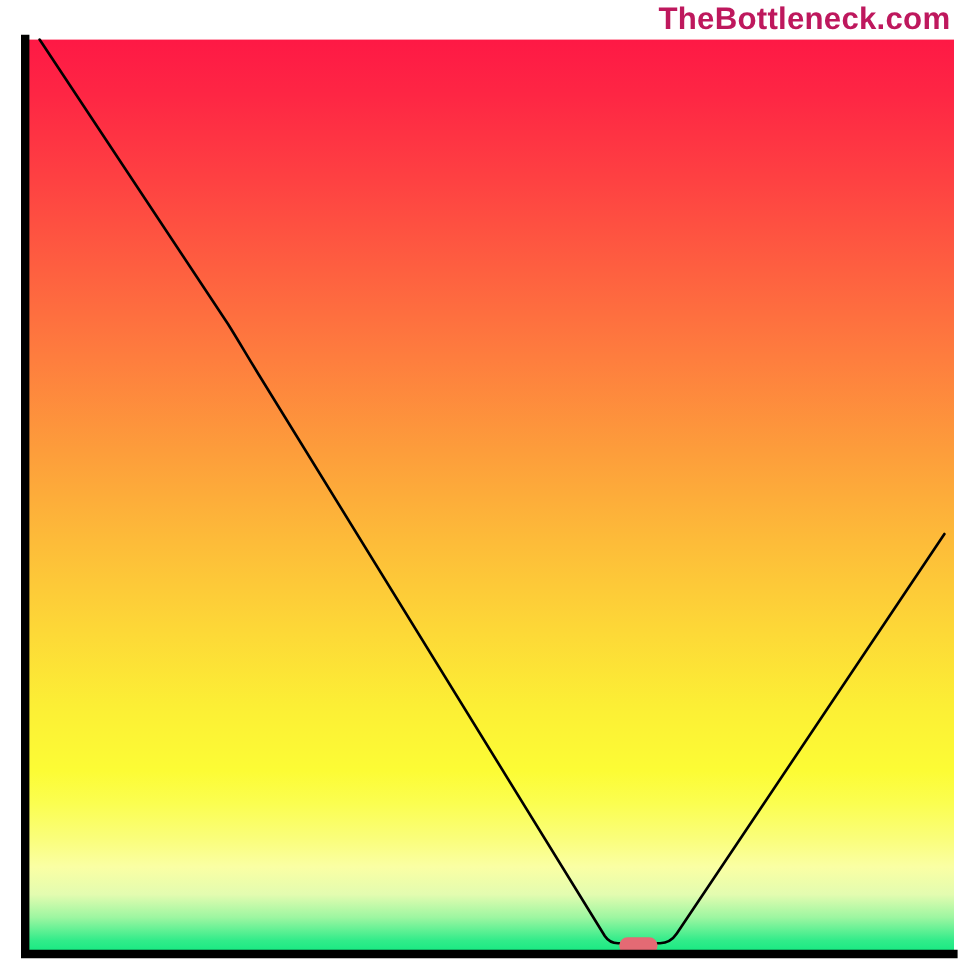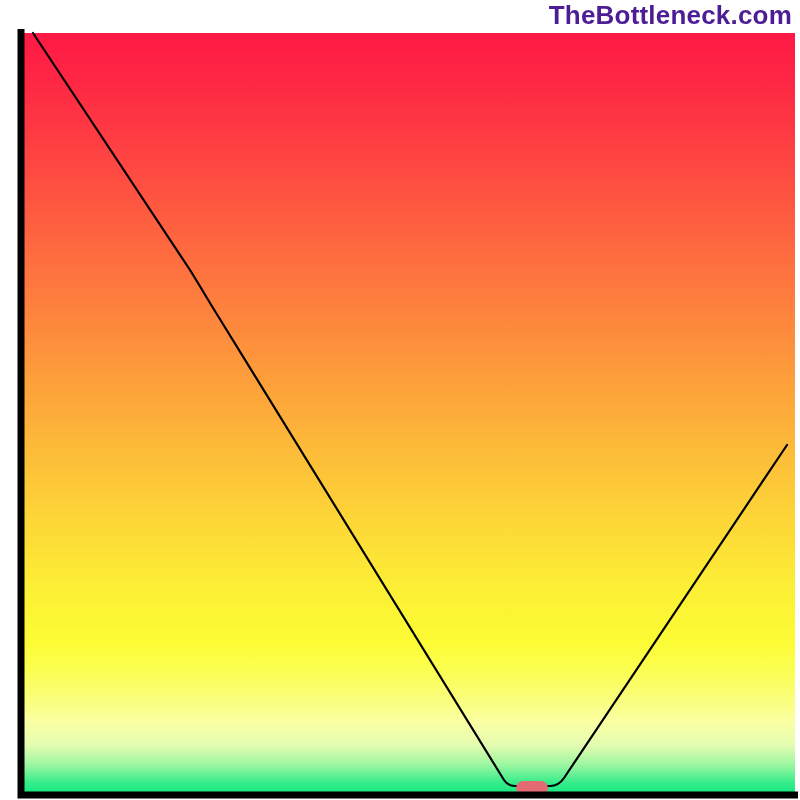--- a/index.html
+++ b/index.html
@@ -15,21 +15,21 @@
   .frame {
     position: relative;
     width: 800px;
     height: 800px;
     background: #ffffff;
   }
   .watermark {
     position: absolute;
     top: 0px;
     right: 8px;
-    color: #4c1d95;
+    color: #be185d;
     font-size: 26px;
     letter-spacing: 0.2px;
     text-align: right;
   }
   svg {
     position: absolute;
     left: 0;
     top: 0;
   }
 </style>

